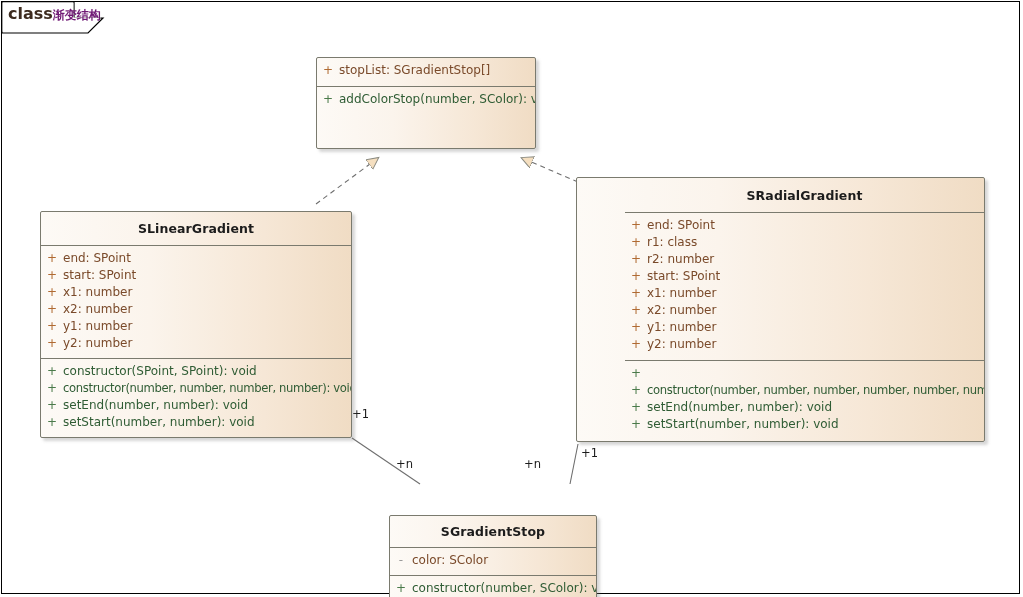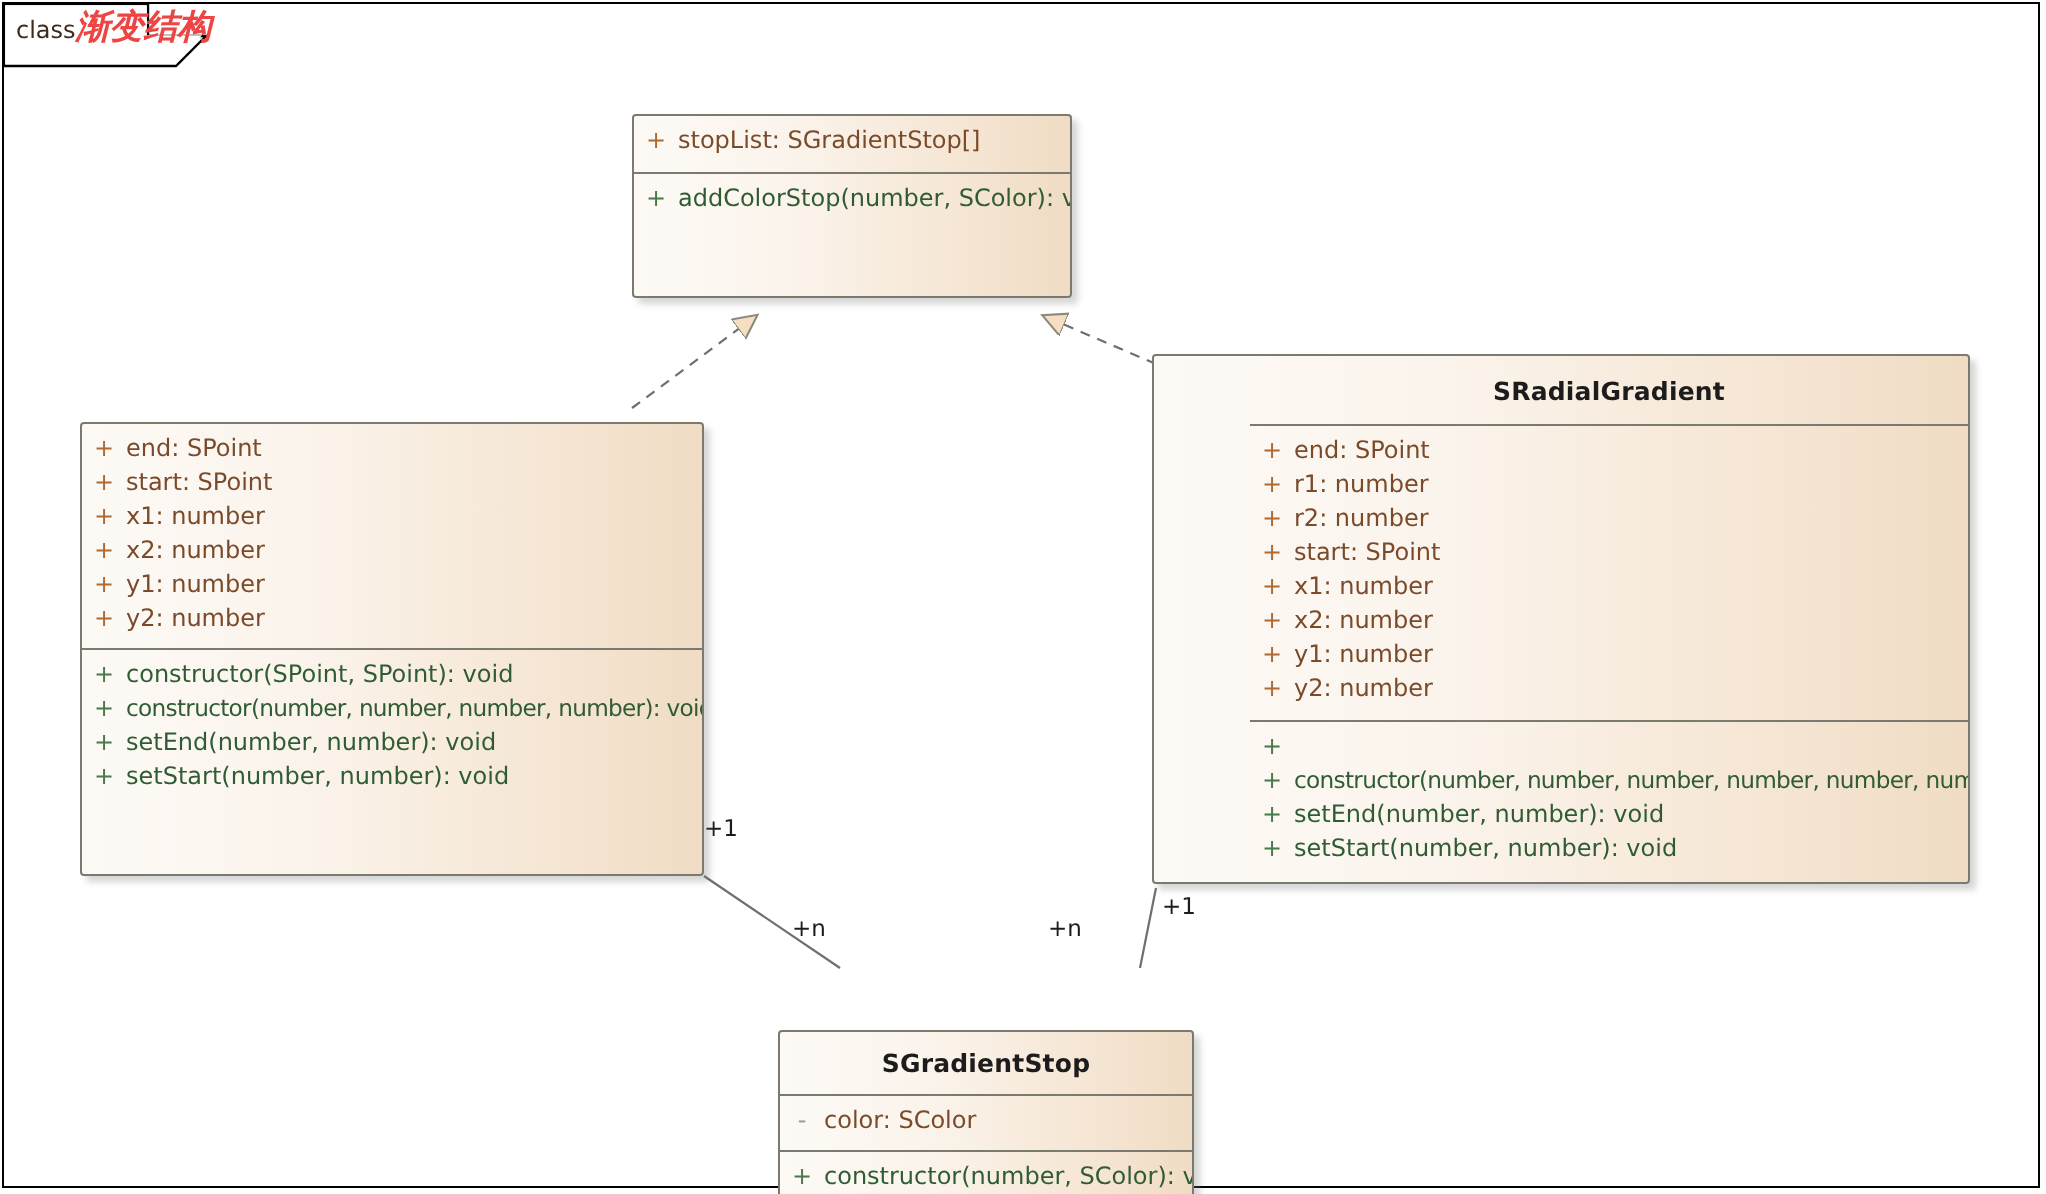--- a/index.html
+++ b/index.html
@@ -32,28 +32,27 @@
     position: absolute;
     left: 8px;
     top: 7px;
     font-size: 12px;
     line-height: 14px;
     white-space: nowrap;
     letter-spacing: 0px;
   }
   .tab-kw {
     color: #3d2b1f;
-    font-weight: normal;
+    font-weight: bold;
+    font-size: 16px;
+  }
+  .tab-name {
+    color: #701a75;
+    font-weight: bold;
     font-size: 12px;
-  }
-  .tab-name {
-    color: #ef4444;
-    font-weight: bold;
-    font-size: 17px;
-    font-style: italic;
   }
 
   
   .umlbox {
     position: absolute;
     box-sizing: border-box;
     border: 1px solid #7a7a6e;
     background: linear-gradient(to right, #fdfaf6 0%, #fbf4ec 35%, #f6e7d6 72%, #f0dcc4 100%);
     box-shadow: 3px 3px 3px rgba(120,120,120,0.30);
     border-radius: 2px;
@@ -174,20 +173,21 @@
     </div>
     <div class="uml-section sep" style="height:28px;">
       <div class="uml-row meth">
         <span class="vis">+</span>
         <span class="txt">addColorStop(number, SColor): void</span>
       </div>
     </div>
   </div>
 
   <div class="umlbox" id="box-slinear" style="left:40px; top:211px; width:312px; height:227px; z-index:5;">
+    <div class="uml-header" style="height:34px;">SLinearGradient</div>
     <div class="uml-section" style="height:112px;">
       <div class="uml-row attr">
         <span class="vis">+</span>
         <span class="txt">end: SPoint</span>
       </div>
       <div class="uml-row attr">
         <span class="vis">+</span>
         <span class="txt">start: SPoint</span>
       </div>
       <div class="uml-row attr">
@@ -229,21 +229,21 @@
 
   <div class="umlbox" id="box-sradial" style="left:576px; top:177px; width:409px; height:265px; z-index:5;padding-left:48px;">
     <div class="uml-header" style="height:35px;">SRadialGradient</div>
     <div class="uml-section" style="height:147px;">
       <div class="uml-row attr">
         <span class="vis">+</span>
         <span class="txt">end: SPoint</span>
       </div>
       <div class="uml-row attr">
         <span class="vis">+</span>
-        <span class="txt">r1: number</span>
+        <span class="txt">r1: class</span>
       </div>
       <div class="uml-row attr">
         <span class="vis">+</span>
         <span class="txt">r2: number</span>
       </div>
       <div class="uml-row attr">
         <span class="vis">+</span>
         <span class="txt">start: SPoint</span>
       </div>
       <div class="uml-row attr">

